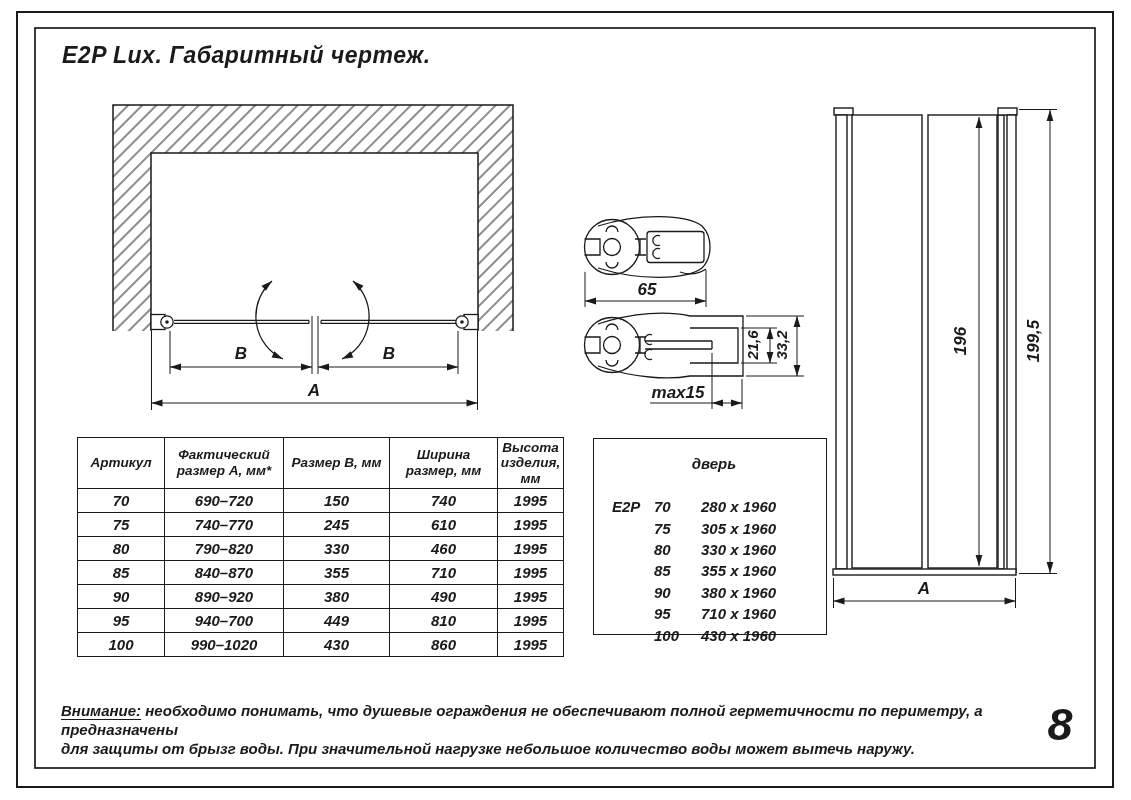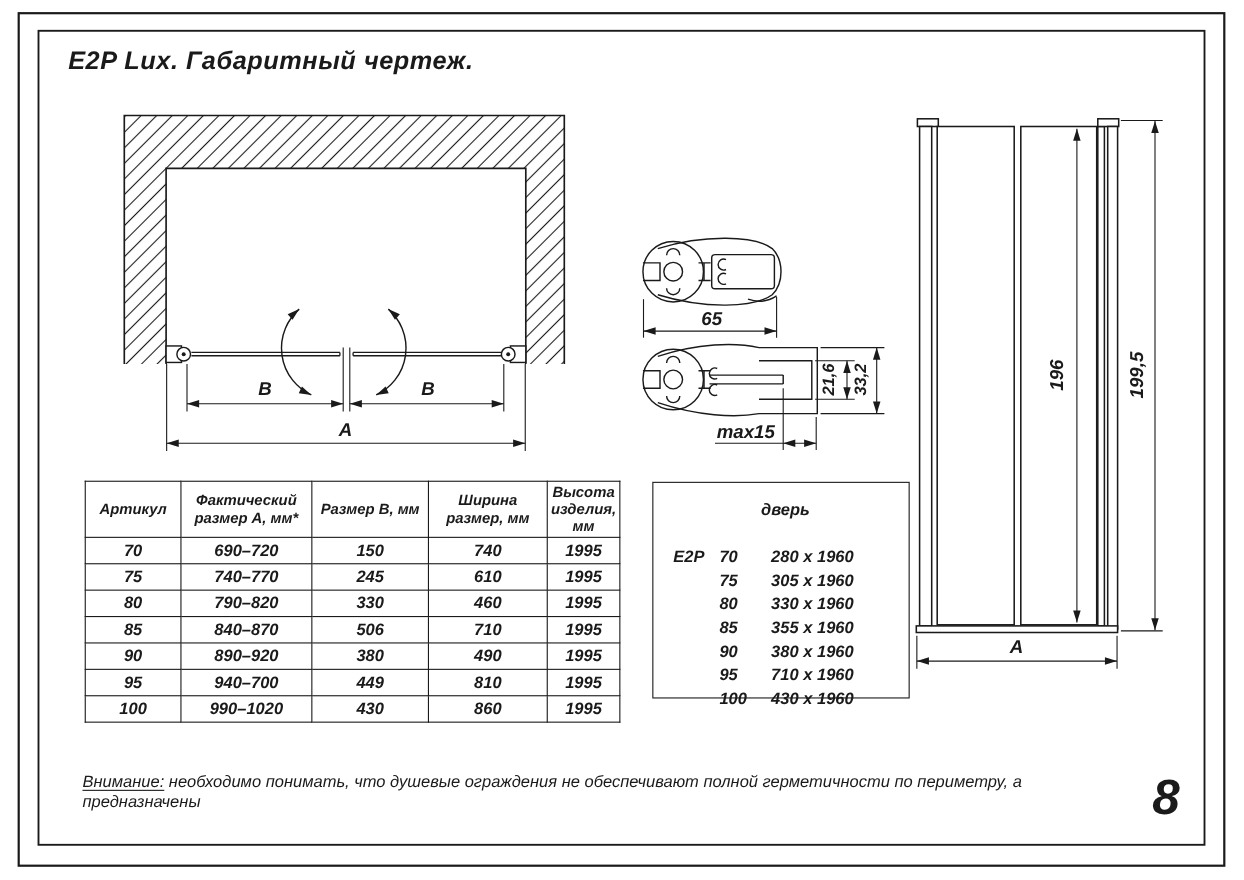--- a/index.html
+++ b/index.html
@@ -30,22 +30,22 @@
     border:1.7px solid #1a1a1a;box-sizing:border-box;
     font-style:italic;font-weight:bold;font-size:15px;
   }
   .doorbox .dhead{position:absolute;left:60px;top:16px;width:120px;text-align:center;}
   .doorrows{position:absolute;left:18px;top:45px;width:178px;margin-top:12px;}
   .doorrow{display:flex;height:21.4px;align-items:center;}
   .doorrow .ser{width:42px;}
   .doorrow .sz{width:47px;}
   .doorrow .dm{flex:1;}
   .warning{
-    left:75px;top:701px;width:950px;
-    font-style:italic;font-weight:normal;font-size:15px;line-height:19px;
+    left:61px;top:701px;width:950px;
+    font-style:italic;font-weight:bold;font-size:15px;line-height:19px;
   }
   .warning .ulabel{text-decoration:underline;text-underline-offset:3px;}
   .pagenum{
     left:1030px;top:699px;width:60px;text-align:center;
     font-style:italic;font-weight:bold;font-size:45px;
   }
 </style>
 </head>
 <body>
 
@@ -226,21 +226,21 @@
       <tr>
         <td>80</td>
         <td>790–820</td>
         <td>330</td>
         <td>460</td>
         <td>1995</td>
       </tr>
       <tr>
         <td>85</td>
         <td>840–870</td>
-        <td>506</td>
+        <td>355</td>
         <td>710</td>
         <td>1995</td>
       </tr>
       <tr>
         <td>90</td>
         <td>890–920</td>
         <td>380</td>
         <td>490</td>
         <td>1995</td>
       </tr>
@@ -297,17 +297,18 @@
       <div class="doorrow">
         <span class="ser"></span>
         <span class="sz">100</span>
         <span class="dm">430 x 1960</span>
       </div>
     </div>
   </div>
 
   <div class="abs warning">
     <div><span class="ulabel">Внимание:</span><span> необходимо понимать, что душевые ограждения не обеспечивают полной герметичности по периметру, а предназначены</span></div>
+    <div>для защиты от брызг воды. При значительной нагрузке небольшое количество воды может вытечь наружу.</div>
   </div>
 
   <div class="abs pagenum">8</div>
 
 </div>
 
 </body></html>

